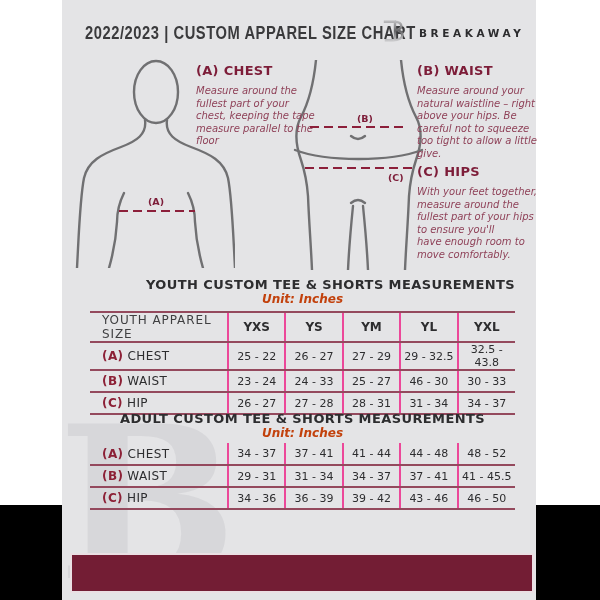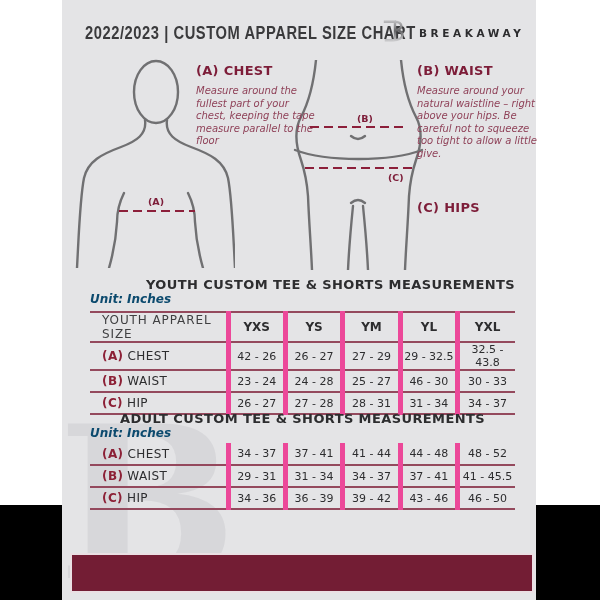--- a/index.html
+++ b/index.html
@@ -51,35 +51,35 @@
     position:absolute; z-index:2; width:122px; font-style:italic;
     font-size:10px; line-height:1.26; color:#8f4158; white-space:pre-line;
   }
 
   
   .sec-title {
     position:absolute; left:90px; width:425px; text-align:center; z-index:2;
     font-size:13px; font-weight:700; letter-spacing:0.4px; color:#2d2d2f;
   }
   .sec-unit {
-    position:absolute; left:90px; width:425px; z-index:2;
-    font-size:12px; font-style:italic; font-weight:600; color:#0c4a6e;
+    position:absolute; left:90px; width:425px; text-align:center; z-index:2;
+    font-size:12px; font-style:italic; font-weight:600; color:#c2410c;
   }
 
   
   table.size-table {
     position:absolute; z-index:2; width:425px;
     border-collapse:collapse; table-layout:fixed;
   }
   .size-table col.c0 { width:138px; }
   .size-table col.cs { width:57.4px; }
   .size-table td { border-bottom:2px solid #94495d; vertical-align:middle; }
   .size-table tr.head td { border-top:2px solid #94495d; height:24px; }
   .size-table tr.row td { height:22px; }
-  .size-table td + td { border-left:5px solid #ec4899;border-radius:10px; }
+  .size-table td + td { border-left:2px solid #ec4899;border-radius:10px; }
   td.corner-cell { padding-left:12px; font-size:12px; letter-spacing:0.9px; color:#3f3f41; }
   td.size-cell { text-align:center; font-weight:700; font-size:12px; color:#2d2d2f; }
   td.label-cell { padding-left:12px; font-size:12px; letter-spacing:0.4px; color:#2d2d2f; }
   td.label-cell .pfx { font-weight:700; color:#8c2036; margin-right:4px; }
   td.value-cell { text-align:center; font-size:11px; color:#2d2d2f; }
 
   
   .footer-bar {
     position:absolute; left:70px; top:553px; width:464px; height:40px; z-index:3;
     background:#731d34; border:2px solid #eadfe3;
@@ -137,21 +137,23 @@
   <div class="marker" style="left:357px; top:113px;">(B)</div>
   <div class="dash" style="left:305px; top:167px; width:112px;"></div>
   <div class="marker" style="left:388px; top:172px;">(C)</div>
 
   <div class="guide-head" style="left:196px; top:63px;">(A) CHEST</div>
   <div class="guide-body" style="left:196px; top:85px;">Measure around the fullest part of your chest, keeping the tape measure parallel to the floor</div>
 
   <div class="guide-head" style="left:417px; top:63px;">(B) WAIST</div>
   <div class="guide-body" style="left:417px; top:85px;">Measure around your natural waistline – right above your hips. Be careful not to squeeze too tight to allow a little give.</div>
 
-  <div class="guide-head" style="left:417px; top:164px;margin-top:36px;">(C) HIPS</div>
+  <div class="guide-head" style="left:417px; top:164px;">(C) HIPS</div>
+  <div class="guide-body" style="left:417px; top:186px;">With your feet together, measure around the fullest part of your hips to ensure you'll
+have enough room to move comfortably.</div>
 
   <div class="sec-title" style="top:277px;text-align:right;">YOUTH CUSTOM TEE &amp; SHORTS MEASUREMENTS</div>
   <div class="sec-unit" style="top:292px;">Unit: Inches</div>
 
   <table class="size-table" style="left:90px; top:311px;">
     <colgroup>
         <col class="c0">
         <col class="cs">
         <col class="cs">
         <col class="cs">
@@ -162,30 +164,30 @@
         <tr class="head">
       <td class="corner-cell">YOUTH APPAREL SIZE</td>
       <td class="size-cell">YXS</td>
       <td class="size-cell">YS</td>
       <td class="size-cell">YM</td>
       <td class="size-cell">YL</td>
       <td class="size-cell">YXL</td>
     </tr>
     <tr class="row">
       <td class="label-cell"><span class="pfx">(A)</span><span>CHEST</span></td>
-      <td class="value-cell">42 - 26</td>
+      <td class="value-cell">25 - 22</td>
       <td class="value-cell">26 - 27</td>
       <td class="value-cell">27 - 29</td>
       <td class="value-cell">29 - 32.5</td>
       <td class="value-cell">32.5 - 43.8</td>
     </tr>
     <tr class="row">
       <td class="label-cell"><span class="pfx">(B)</span><span>WAIST</span></td>
       <td class="value-cell">23 - 24</td>
-      <td class="value-cell">24 - 28</td>
+      <td class="value-cell">24 - 33</td>
       <td class="value-cell">25 - 27</td>
       <td class="value-cell">46 - 30</td>
       <td class="value-cell">30 - 33</td>
     </tr>
     <tr class="row">
       <td class="label-cell"><span class="pfx">(C)</span><span>HIP</span></td>
       <td class="value-cell">26 - 27</td>
       <td class="value-cell">27 - 28</td>
       <td class="value-cell">28 - 31</td>
       <td class="value-cell">31 - 34</td>

